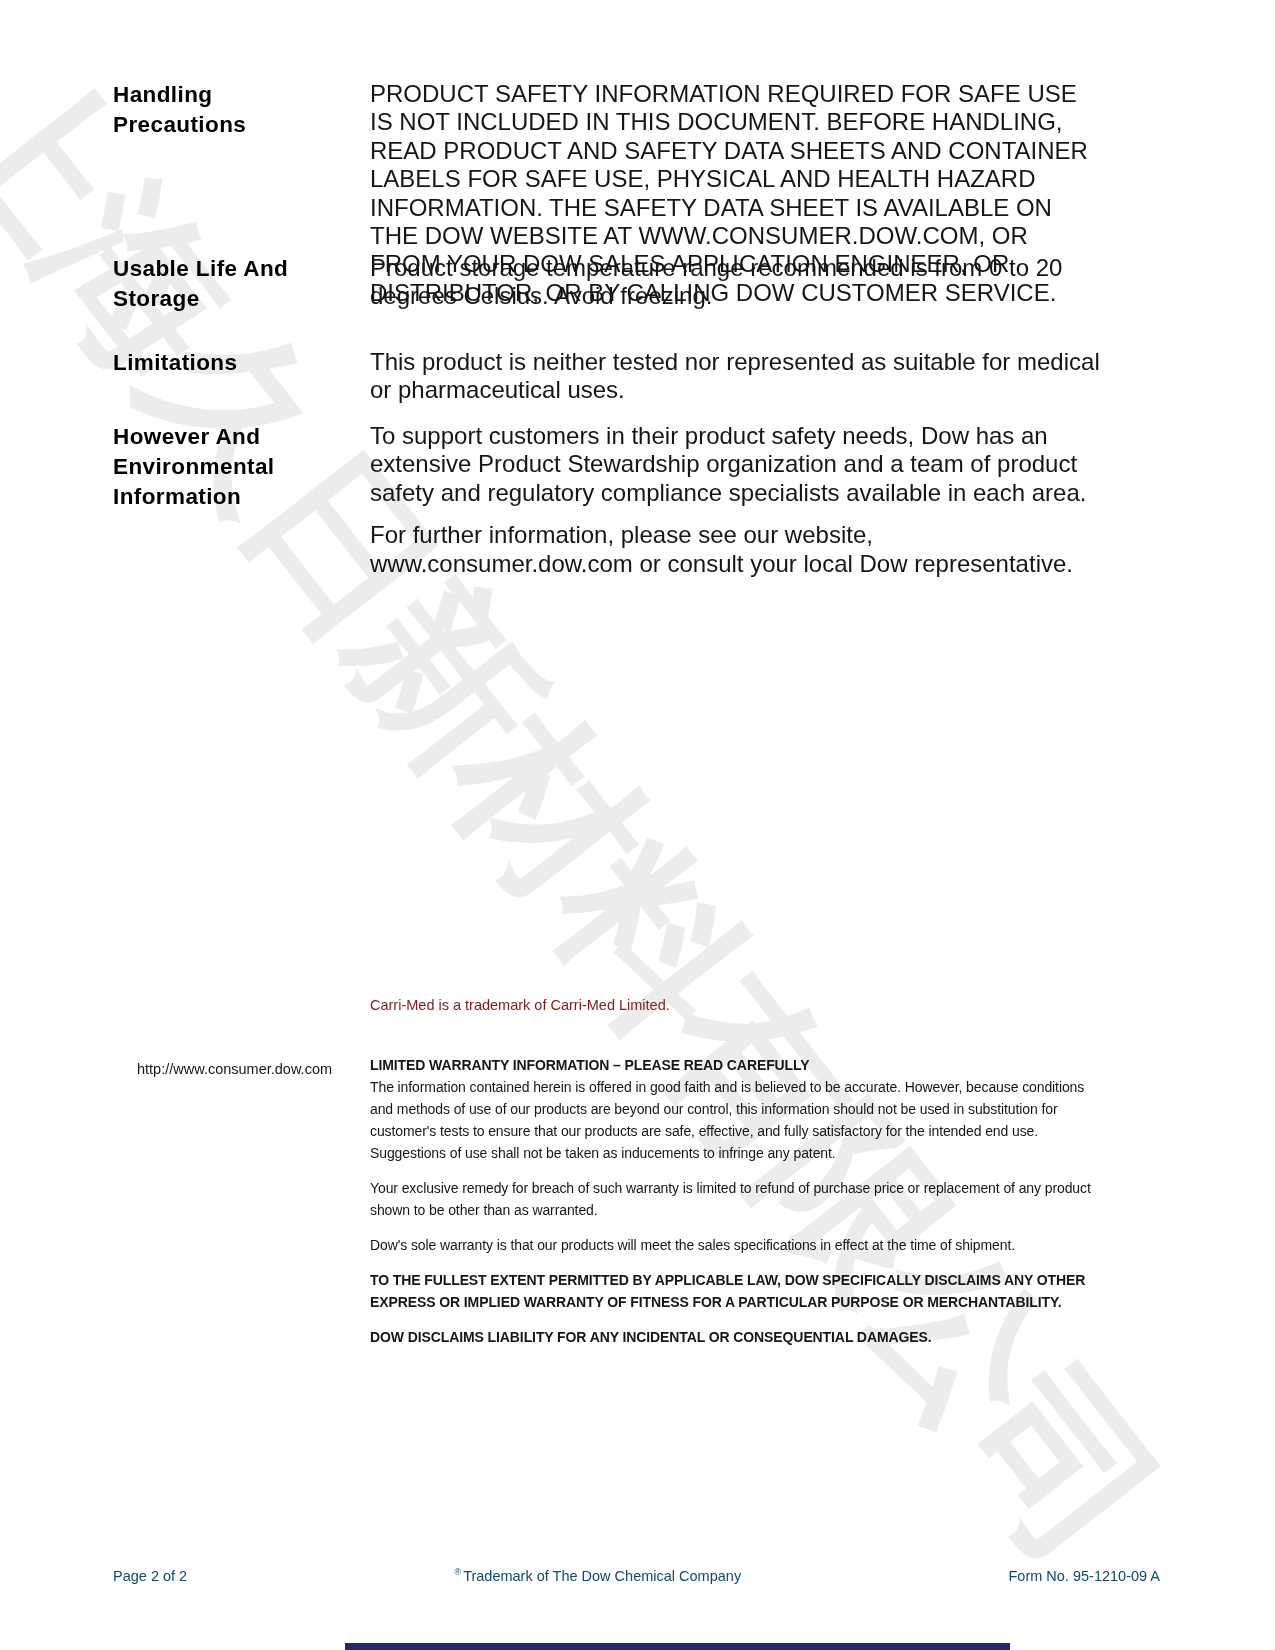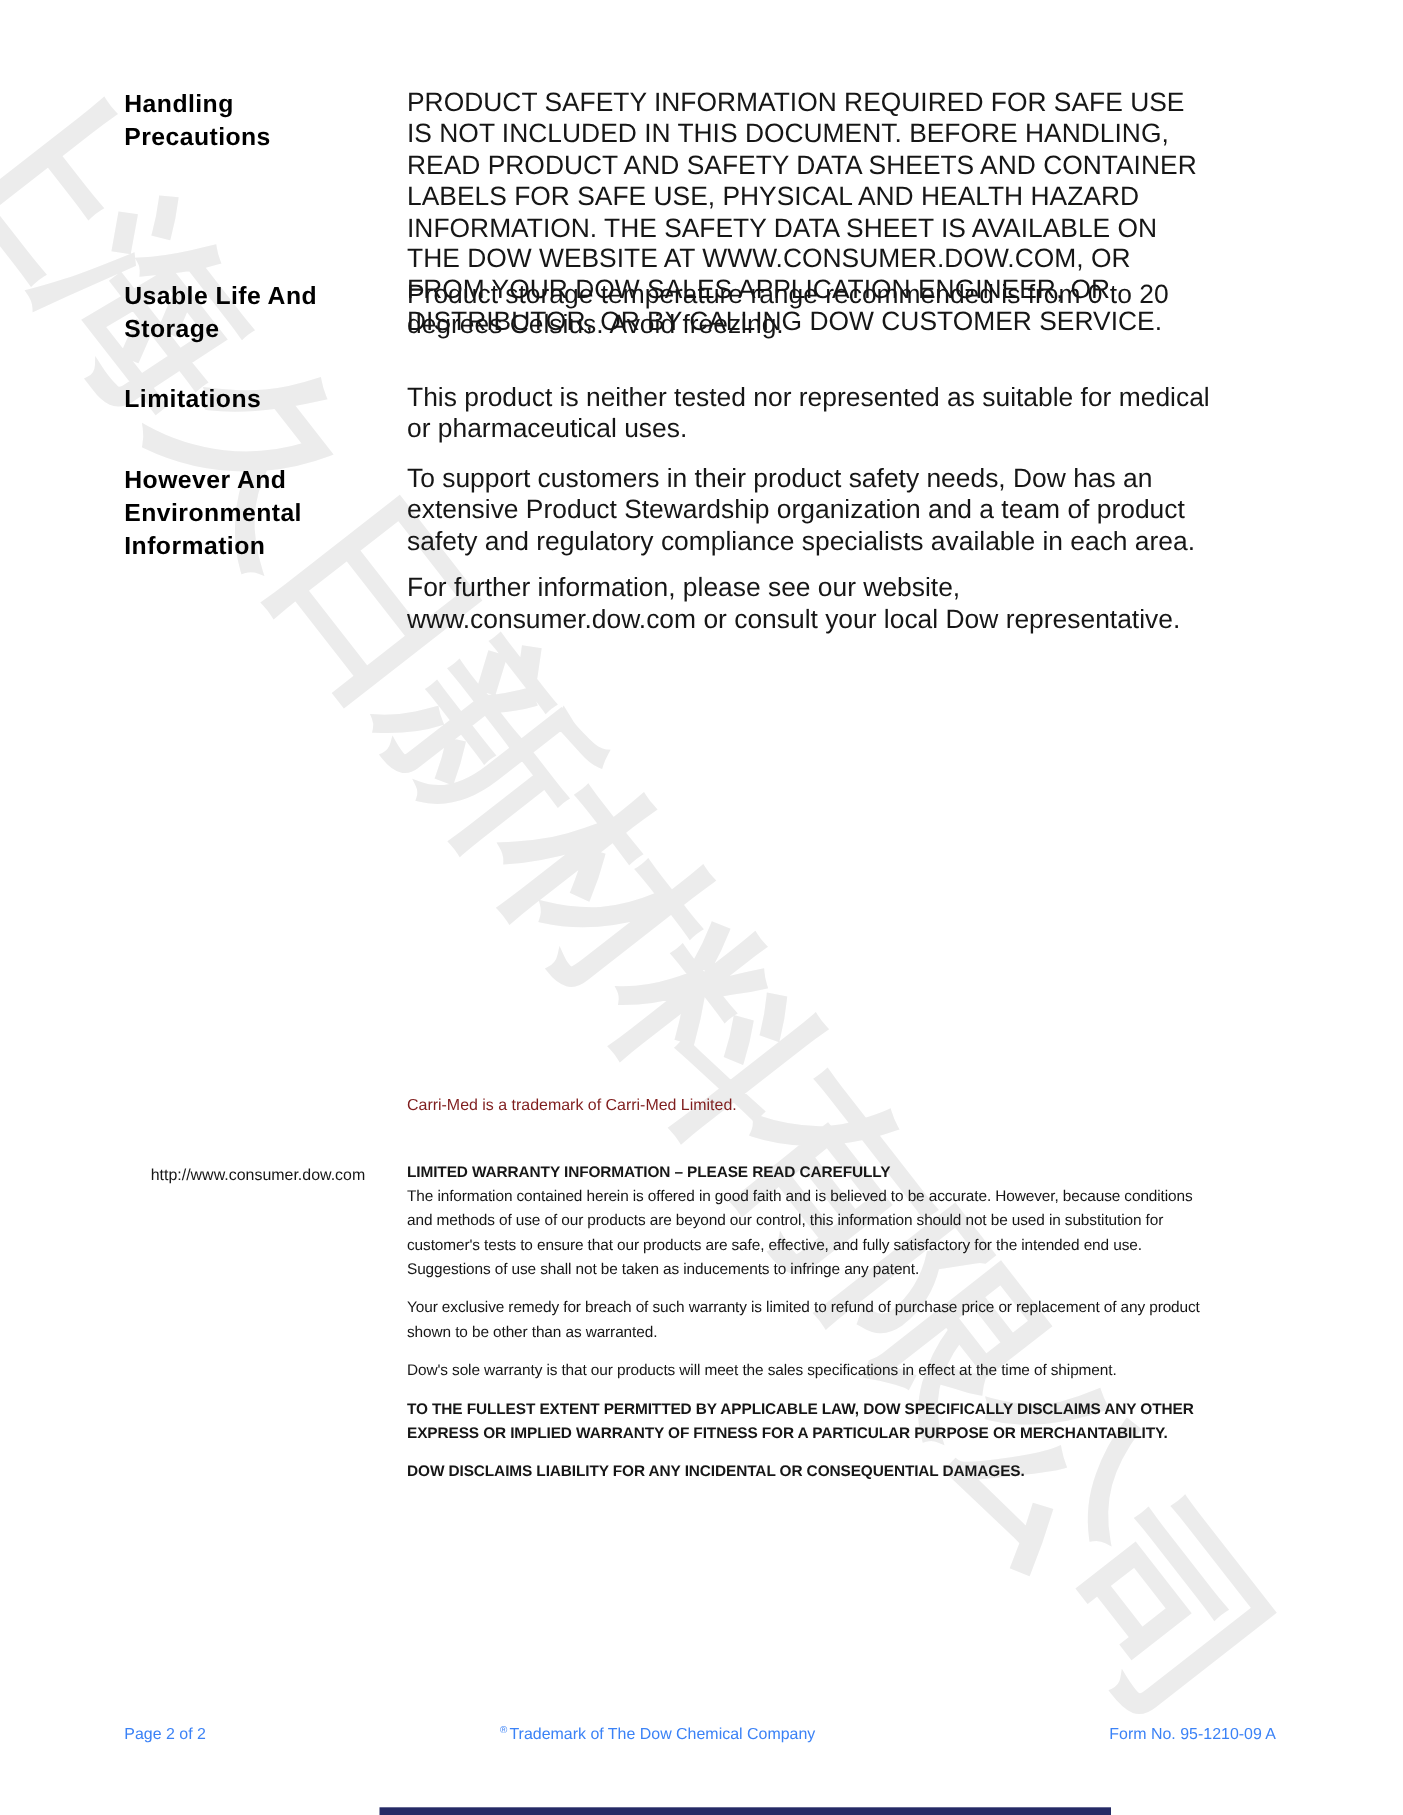--- a/index.html
+++ b/index.html
@@ -59,21 +59,21 @@
     color:#ffffff; font-weight:bold; font-size:40px; letter-spacing:1px;
     line-height:1; padding-bottom:4px;
   }
   .logo-reg {
     position:absolute; left:118px; top:52px;
     color: var(--dow-red, #e8112d); font-size:13px; font-weight:bold;
   }
   .footer {
     position:absolute; left:113px; top:1567px; width:1047px; z-index:1;
     display:flex; justify-content:space-between; align-items:baseline;
-    font-size:14.5px; color:#3b82f6;
+    font-size:14.5px; color:#0c4a6e;
   }
   .f-center sup { font-size:9px; vertical-align:super; margin-right:2px; }
   .bottom-bar {
     position:absolute; left:345px; top:1643px; width:665px; height:7px;
     background: var(--bottom-bar, #252a66); z-index:1;
   }
 </style>
 </head>
 <body>
 

